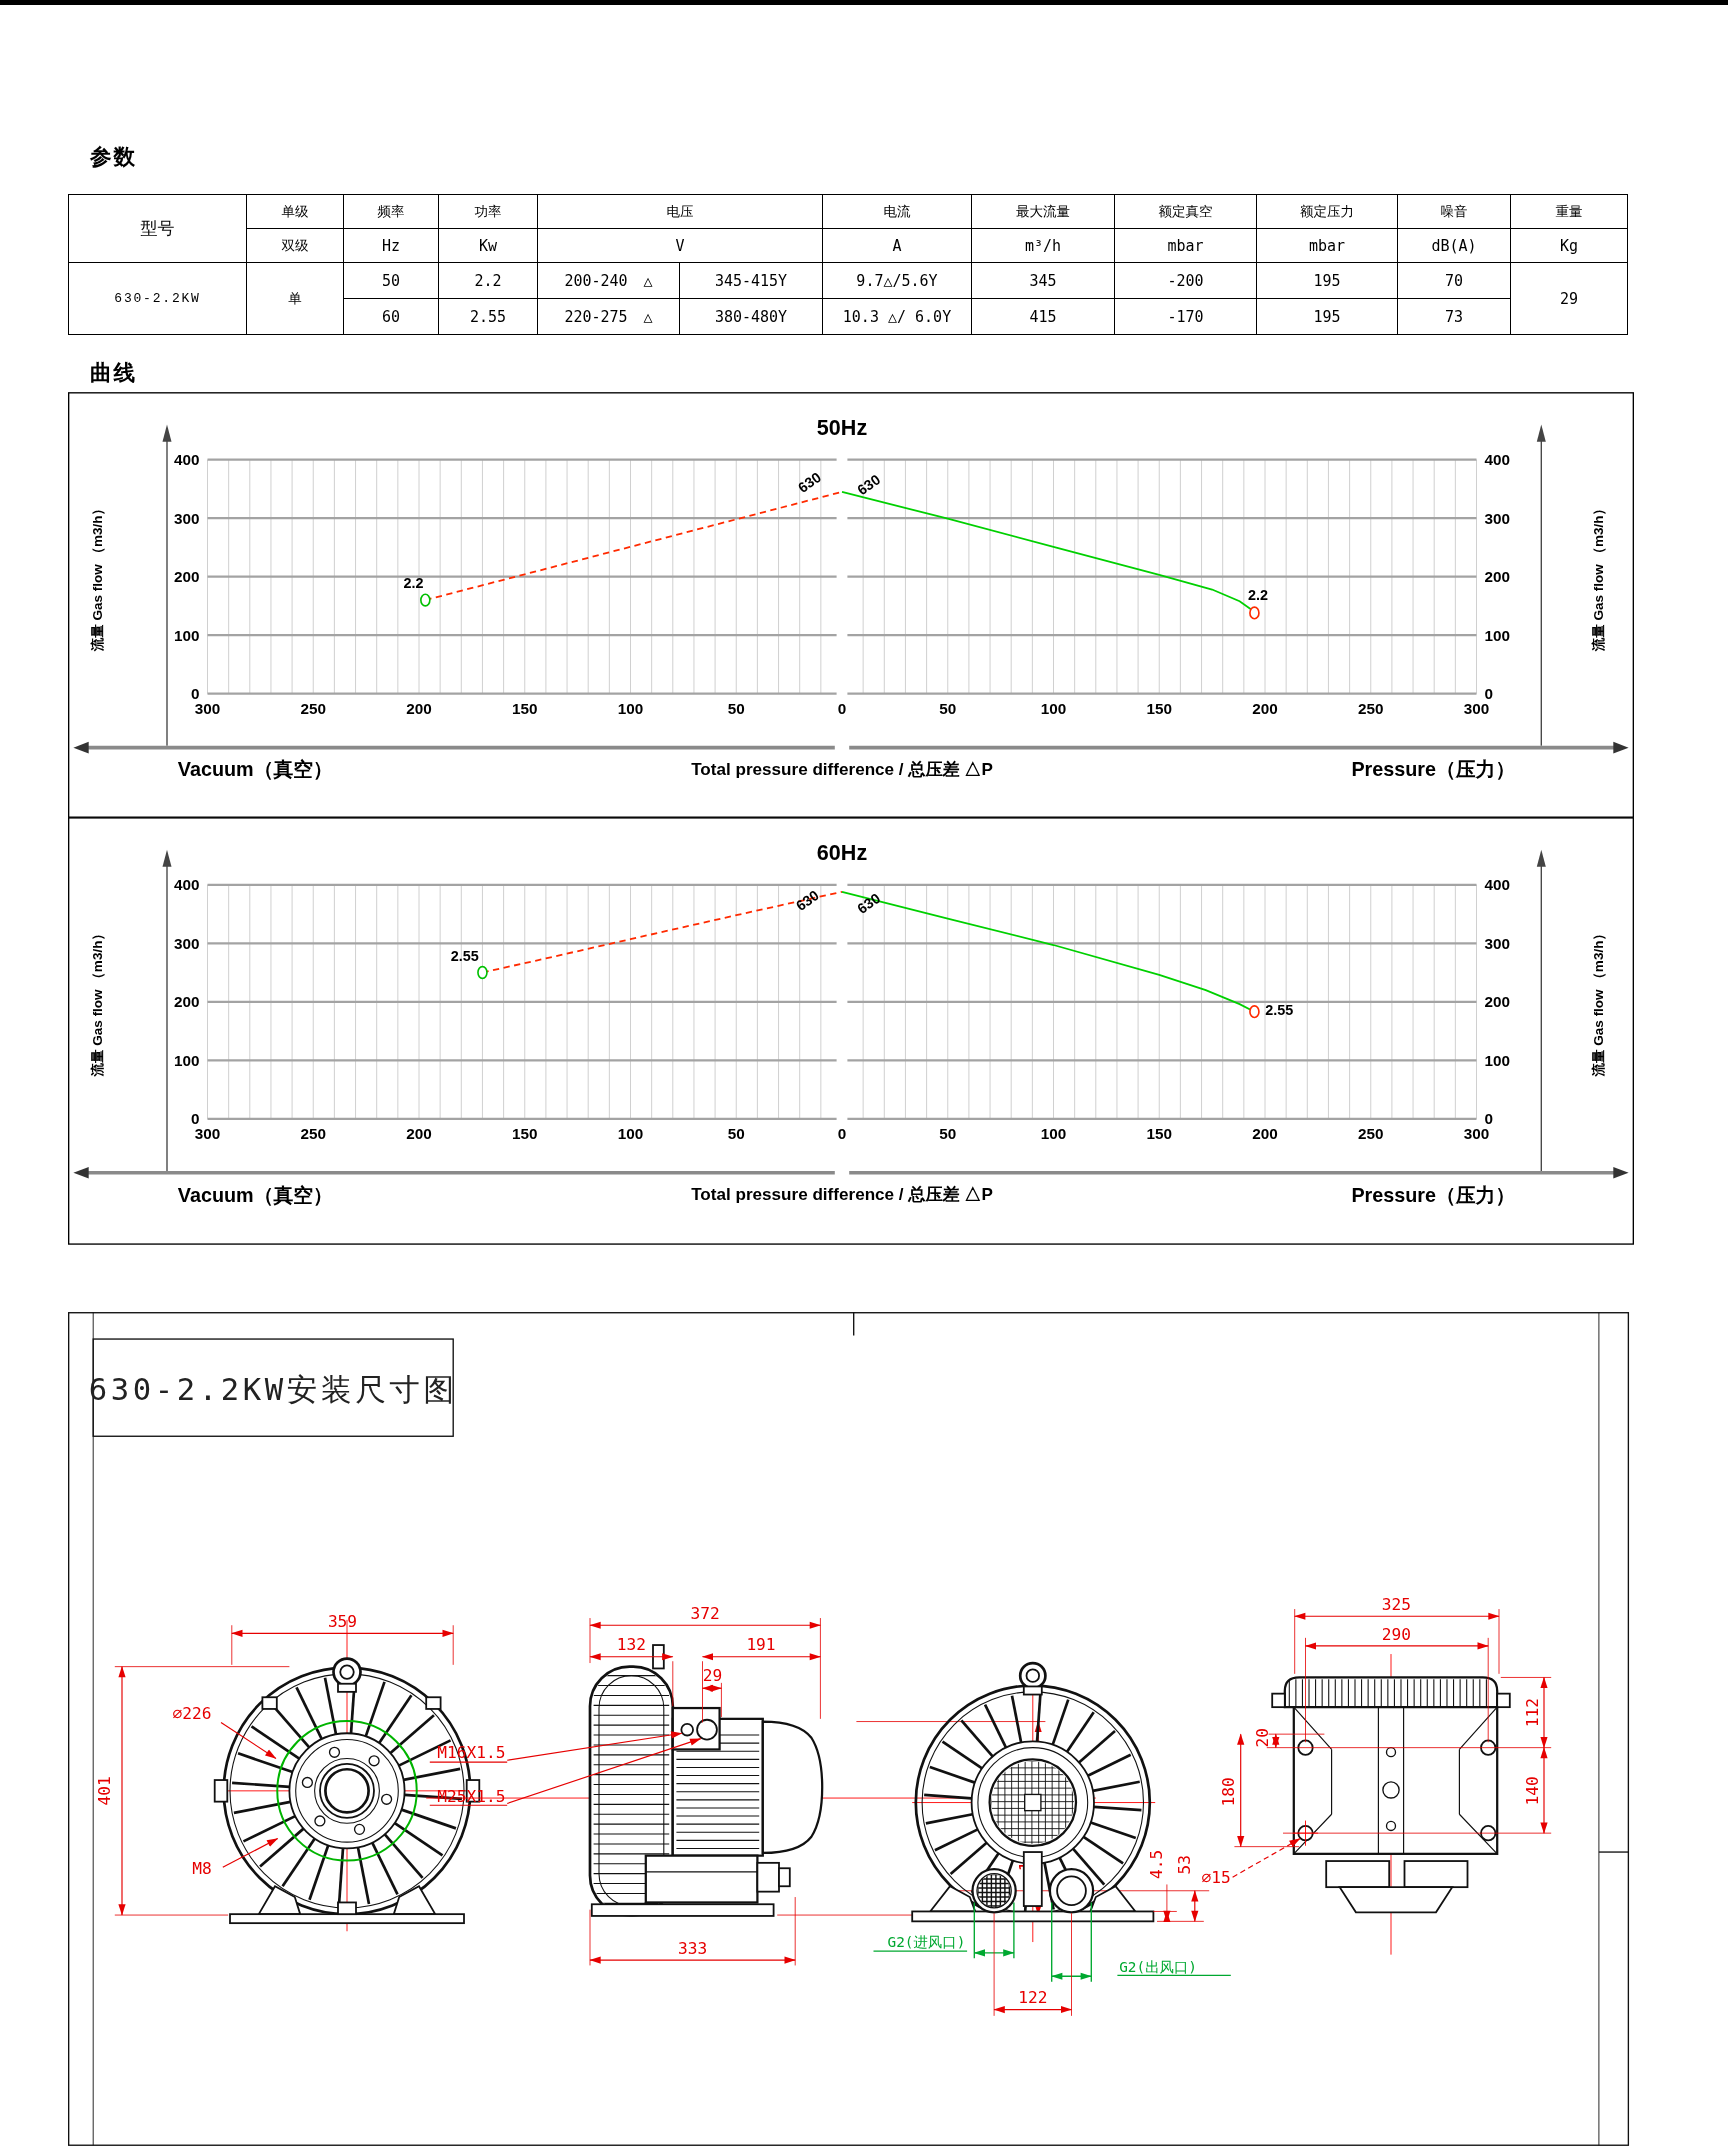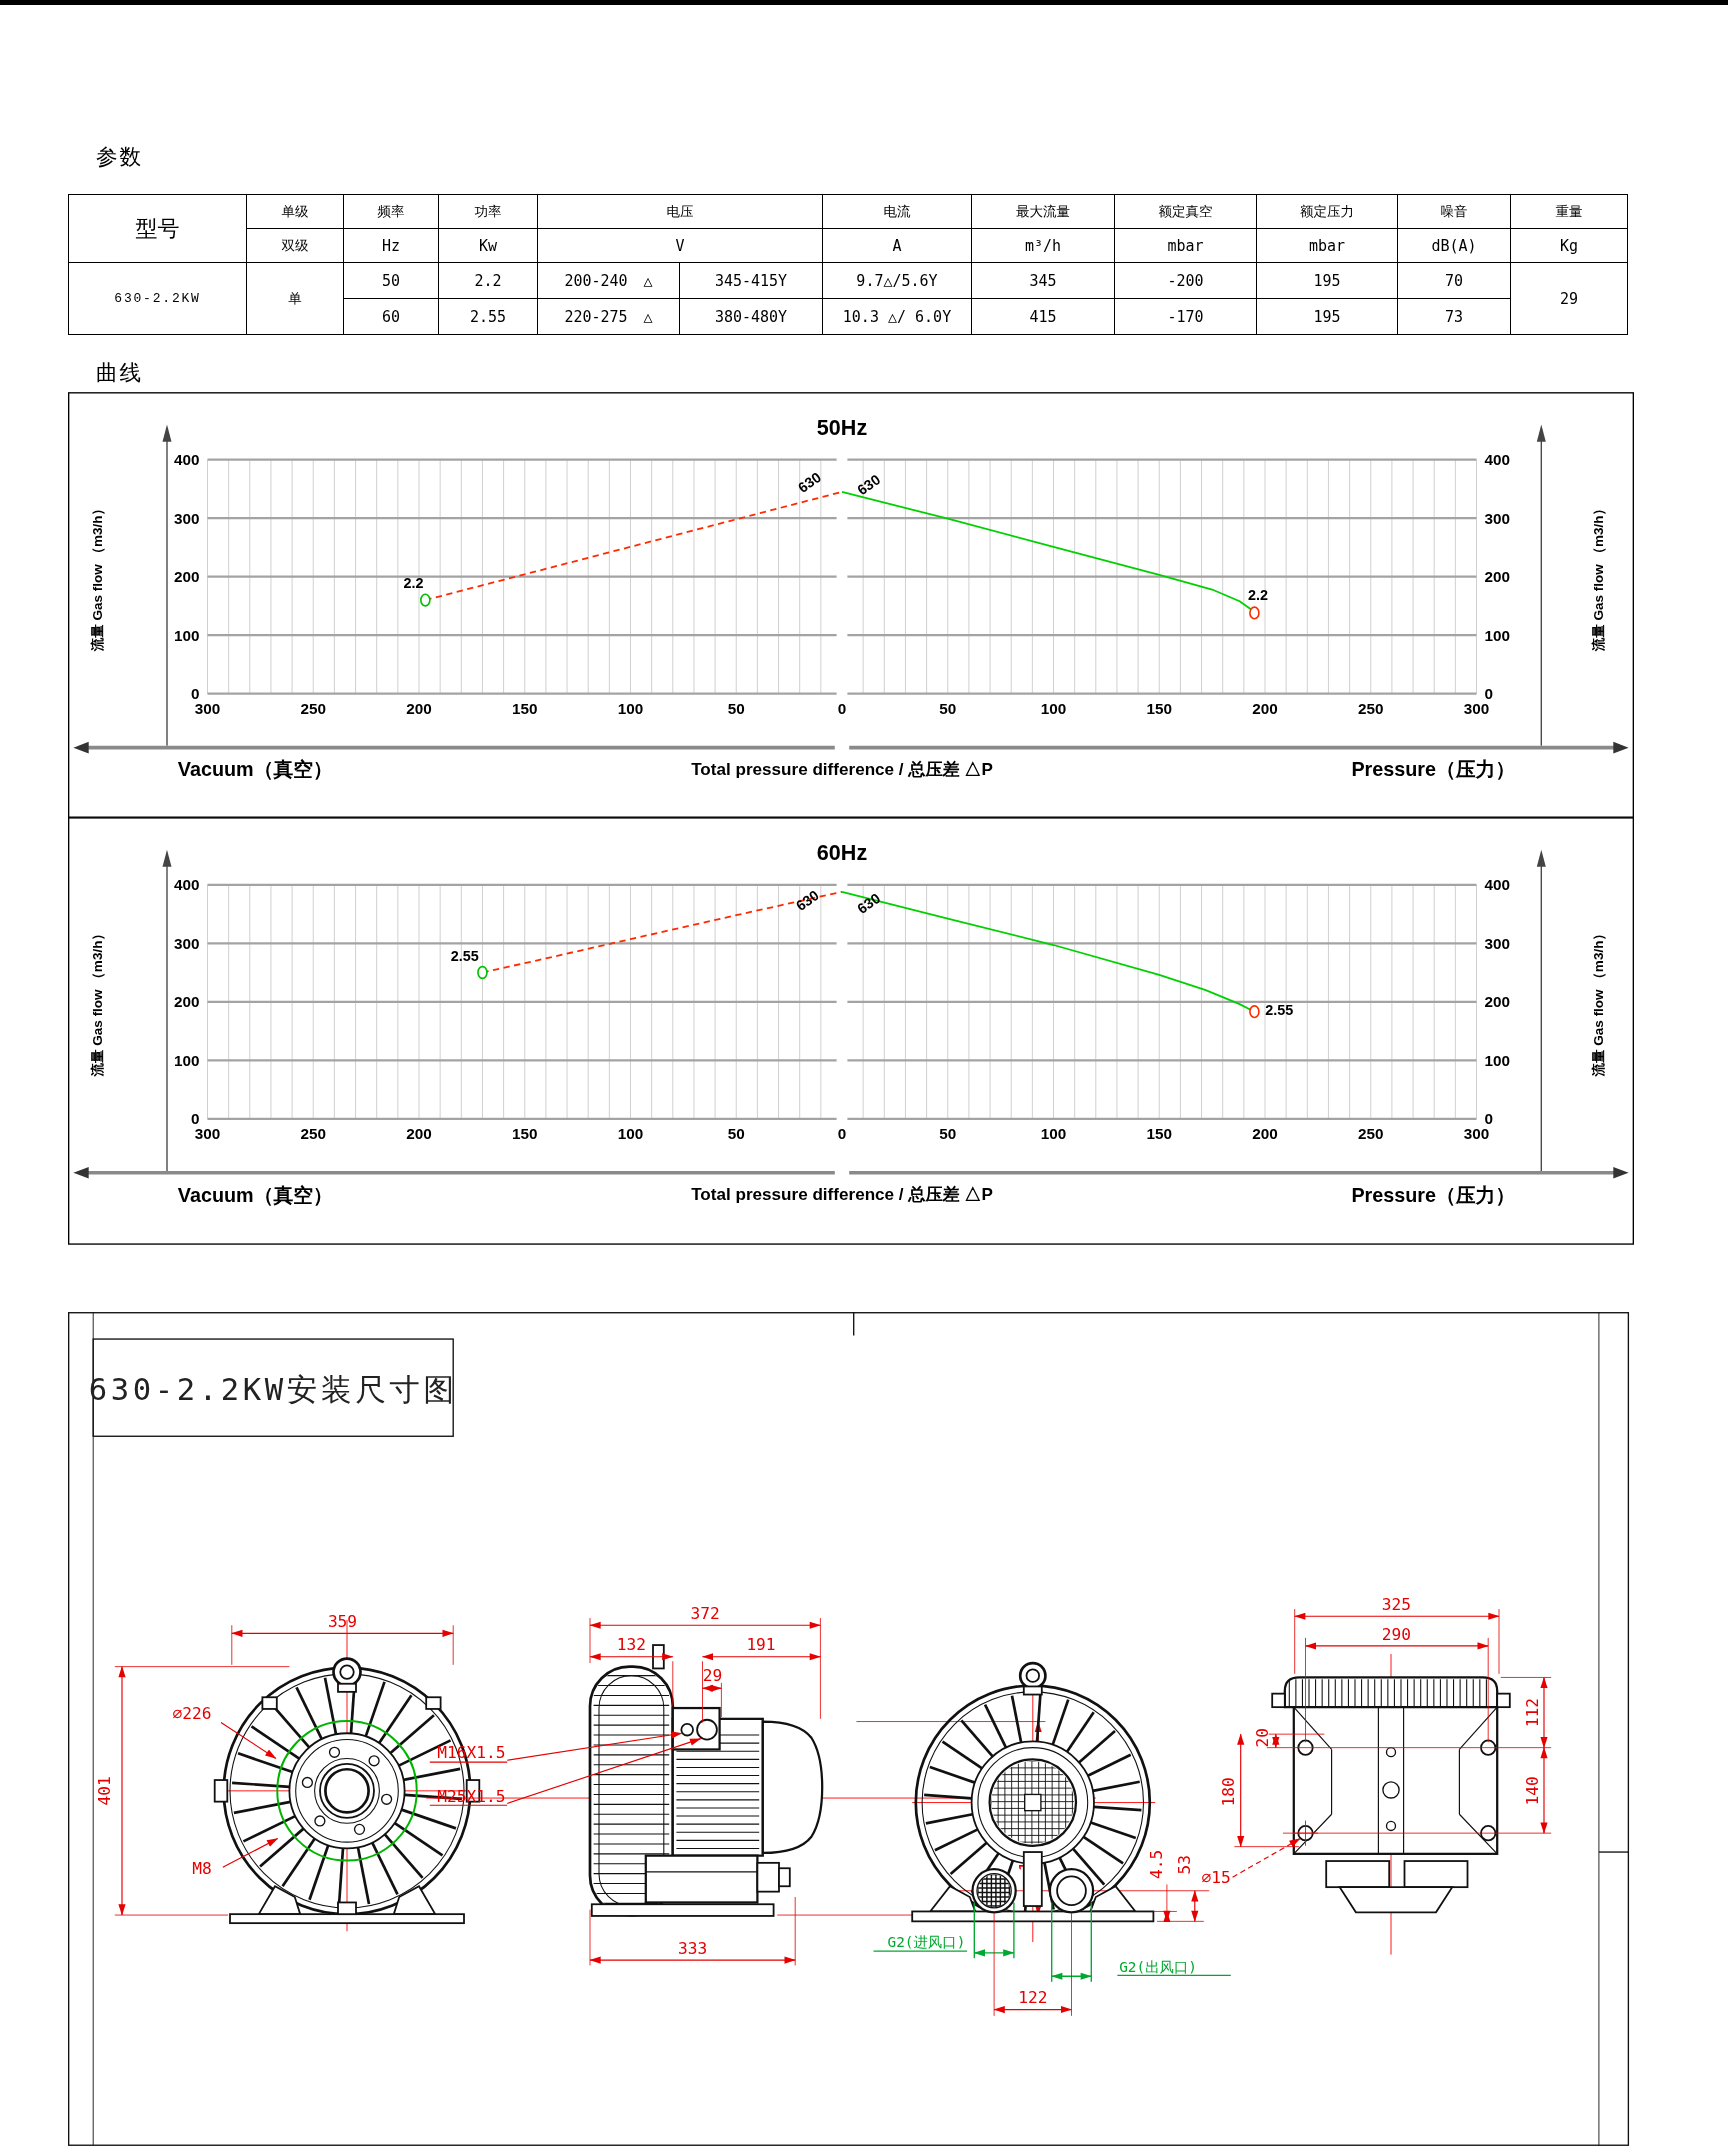--- a/index.html
+++ b/index.html
@@ -1,19 +1,19 @@
 <!DOCTYPE html>
 <html style="font-size:14.4px"><head>
 <meta charset="utf-8">
 <style>
   html,body{margin:0;padding:0;background:#fff;}
   #page{position:relative;width:1728px;height:2150px;background:#fff;overflow:hidden;
         font-family:"Liberation Sans", sans-serif;color:#000;}
   #topbar{position:absolute;left:0;top:0;width:1728px;height:5.4px;background:#000;}
-  .hd{position:absolute;left:96px;font-size:21.6px;font-weight:normal;letter-spacing:1.8px;}
+  .hd{position:absolute;left:90px;font-size:21.6px;font-weight:bold;letter-spacing:1.8px;}
   #hd-params{top:142px;}
   #hd-curves{top:358px;text-align:right;}
 
   
   #ptable{position:absolute;left:68px;top:194px;border-collapse:collapse;table-layout:fixed;}
   #ptable td{border:0.9px solid #000;text-align:center;vertical-align:middle;padding:0;
              font-size:13.5px;overflow:hidden;white-space:nowrap;}
   #ptable .h{font-size:13.5px;}
   #ptable .mono{font-family:"DejaVu Sans Mono", monospace;font-size:15px;}
   #ptable .model{font-family:Liberation Mono, monospace;font-size:13px;letter-spacing:1.8px;}
@@ -64,21 +64,21 @@
         <col style="width:143px">
         <col style="width:149px">
         <col style="width:143px">
       <col style="width:142px">
         <col style="width:141px">
         <col style="width:113px">
         <col style="width:117px">
     </colgroup>
     <tbody>
         <tr>
-      <td rowspan="2" class="h" style="font-size:22px">型号</td>
+      <td rowspan="2" class="h" style="font-size:17px">型号</td>
       <td class="h">单级</td>
       <td class="h">频率</td>
       <td class="h">功率</td>
       <td colspan="2" class="h">电压</td>
       <td class="h">电流</td>
       <td class="h">最大流量</td>
       <td class="h">额定真空</td>
       <td class="h">额定压力</td>
       <td class="h">噪音</td>
       <td class="h">重量</td>

